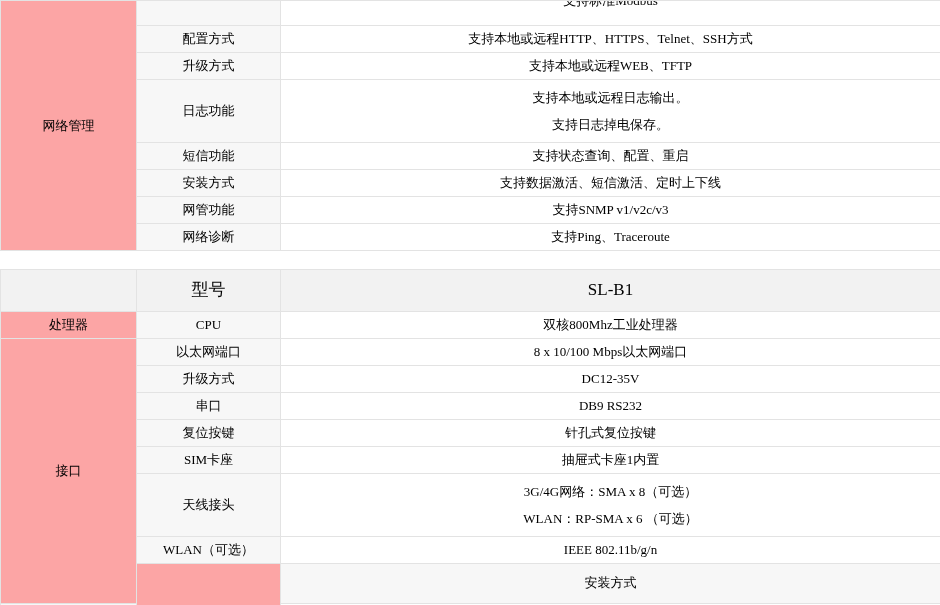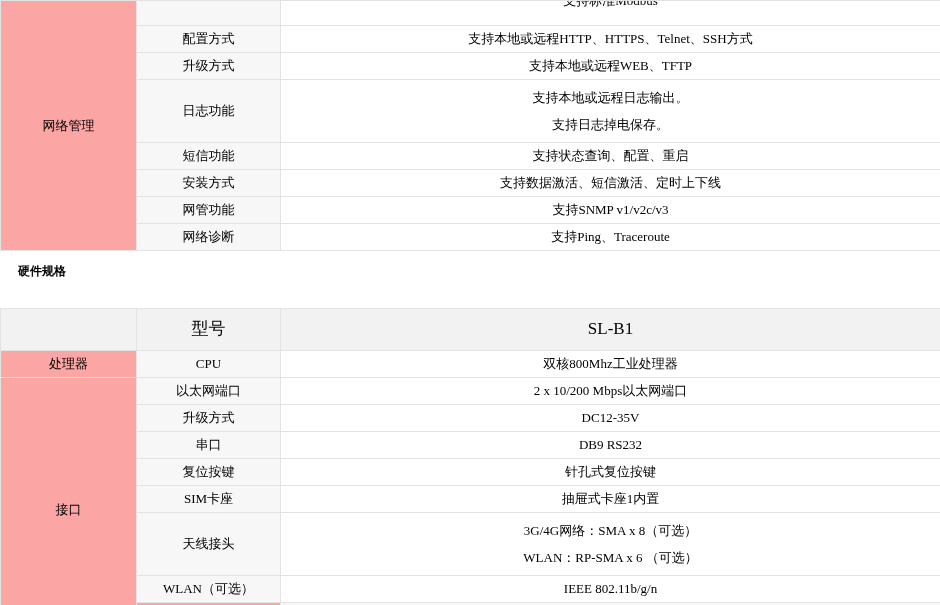--- a/index.html
+++ b/index.html
@@ -133,21 +133,20 @@
         <td class="sub">网管功能</td>
         <td class="val">支持SNMP v1/v2c/v3</td>
       </tr>
       <tr class="r1">
         <td class="sub">网络诊断</td>
         <td class="val">支持Ping、Traceroute</td>
       </tr>
     </tbody>
   </table>
 
-  <div class="section-title">硬件规格</div>
 
   <div class="gap"></div>
 
   <table class="spec">
     <colgroup>
       <col class="col-a">
         <col class="col-b">
         <col class="col-c">
     </colgroup>
     <tbody>
@@ -159,21 +158,21 @@
 
       <tr class="r1">
         <td class="cat">处理器</td>
         <td class="sub">CPU</td>
         <td class="val">双核800Mhz工业处理器</td>
       </tr>
 
       <tr class="r1">
         <td class="cat" rowspan="8">接口</td>
         <td class="sub">以太网端口</td>
-        <td class="val">2 x 10/200 Mbps以太网端口</td>
+        <td class="val">8 x 10/100 Mbps以太网端口</td>
       </tr>
       <tr class="r1">
         <td class="sub">升级方式</td>
         <td class="val">DC12-35V</td>
       </tr>
       <tr class="r1">
         <td class="sub">串口</td>
         <td class="val">DB9 RS232</td>
       </tr>
       <tr class="r1">

